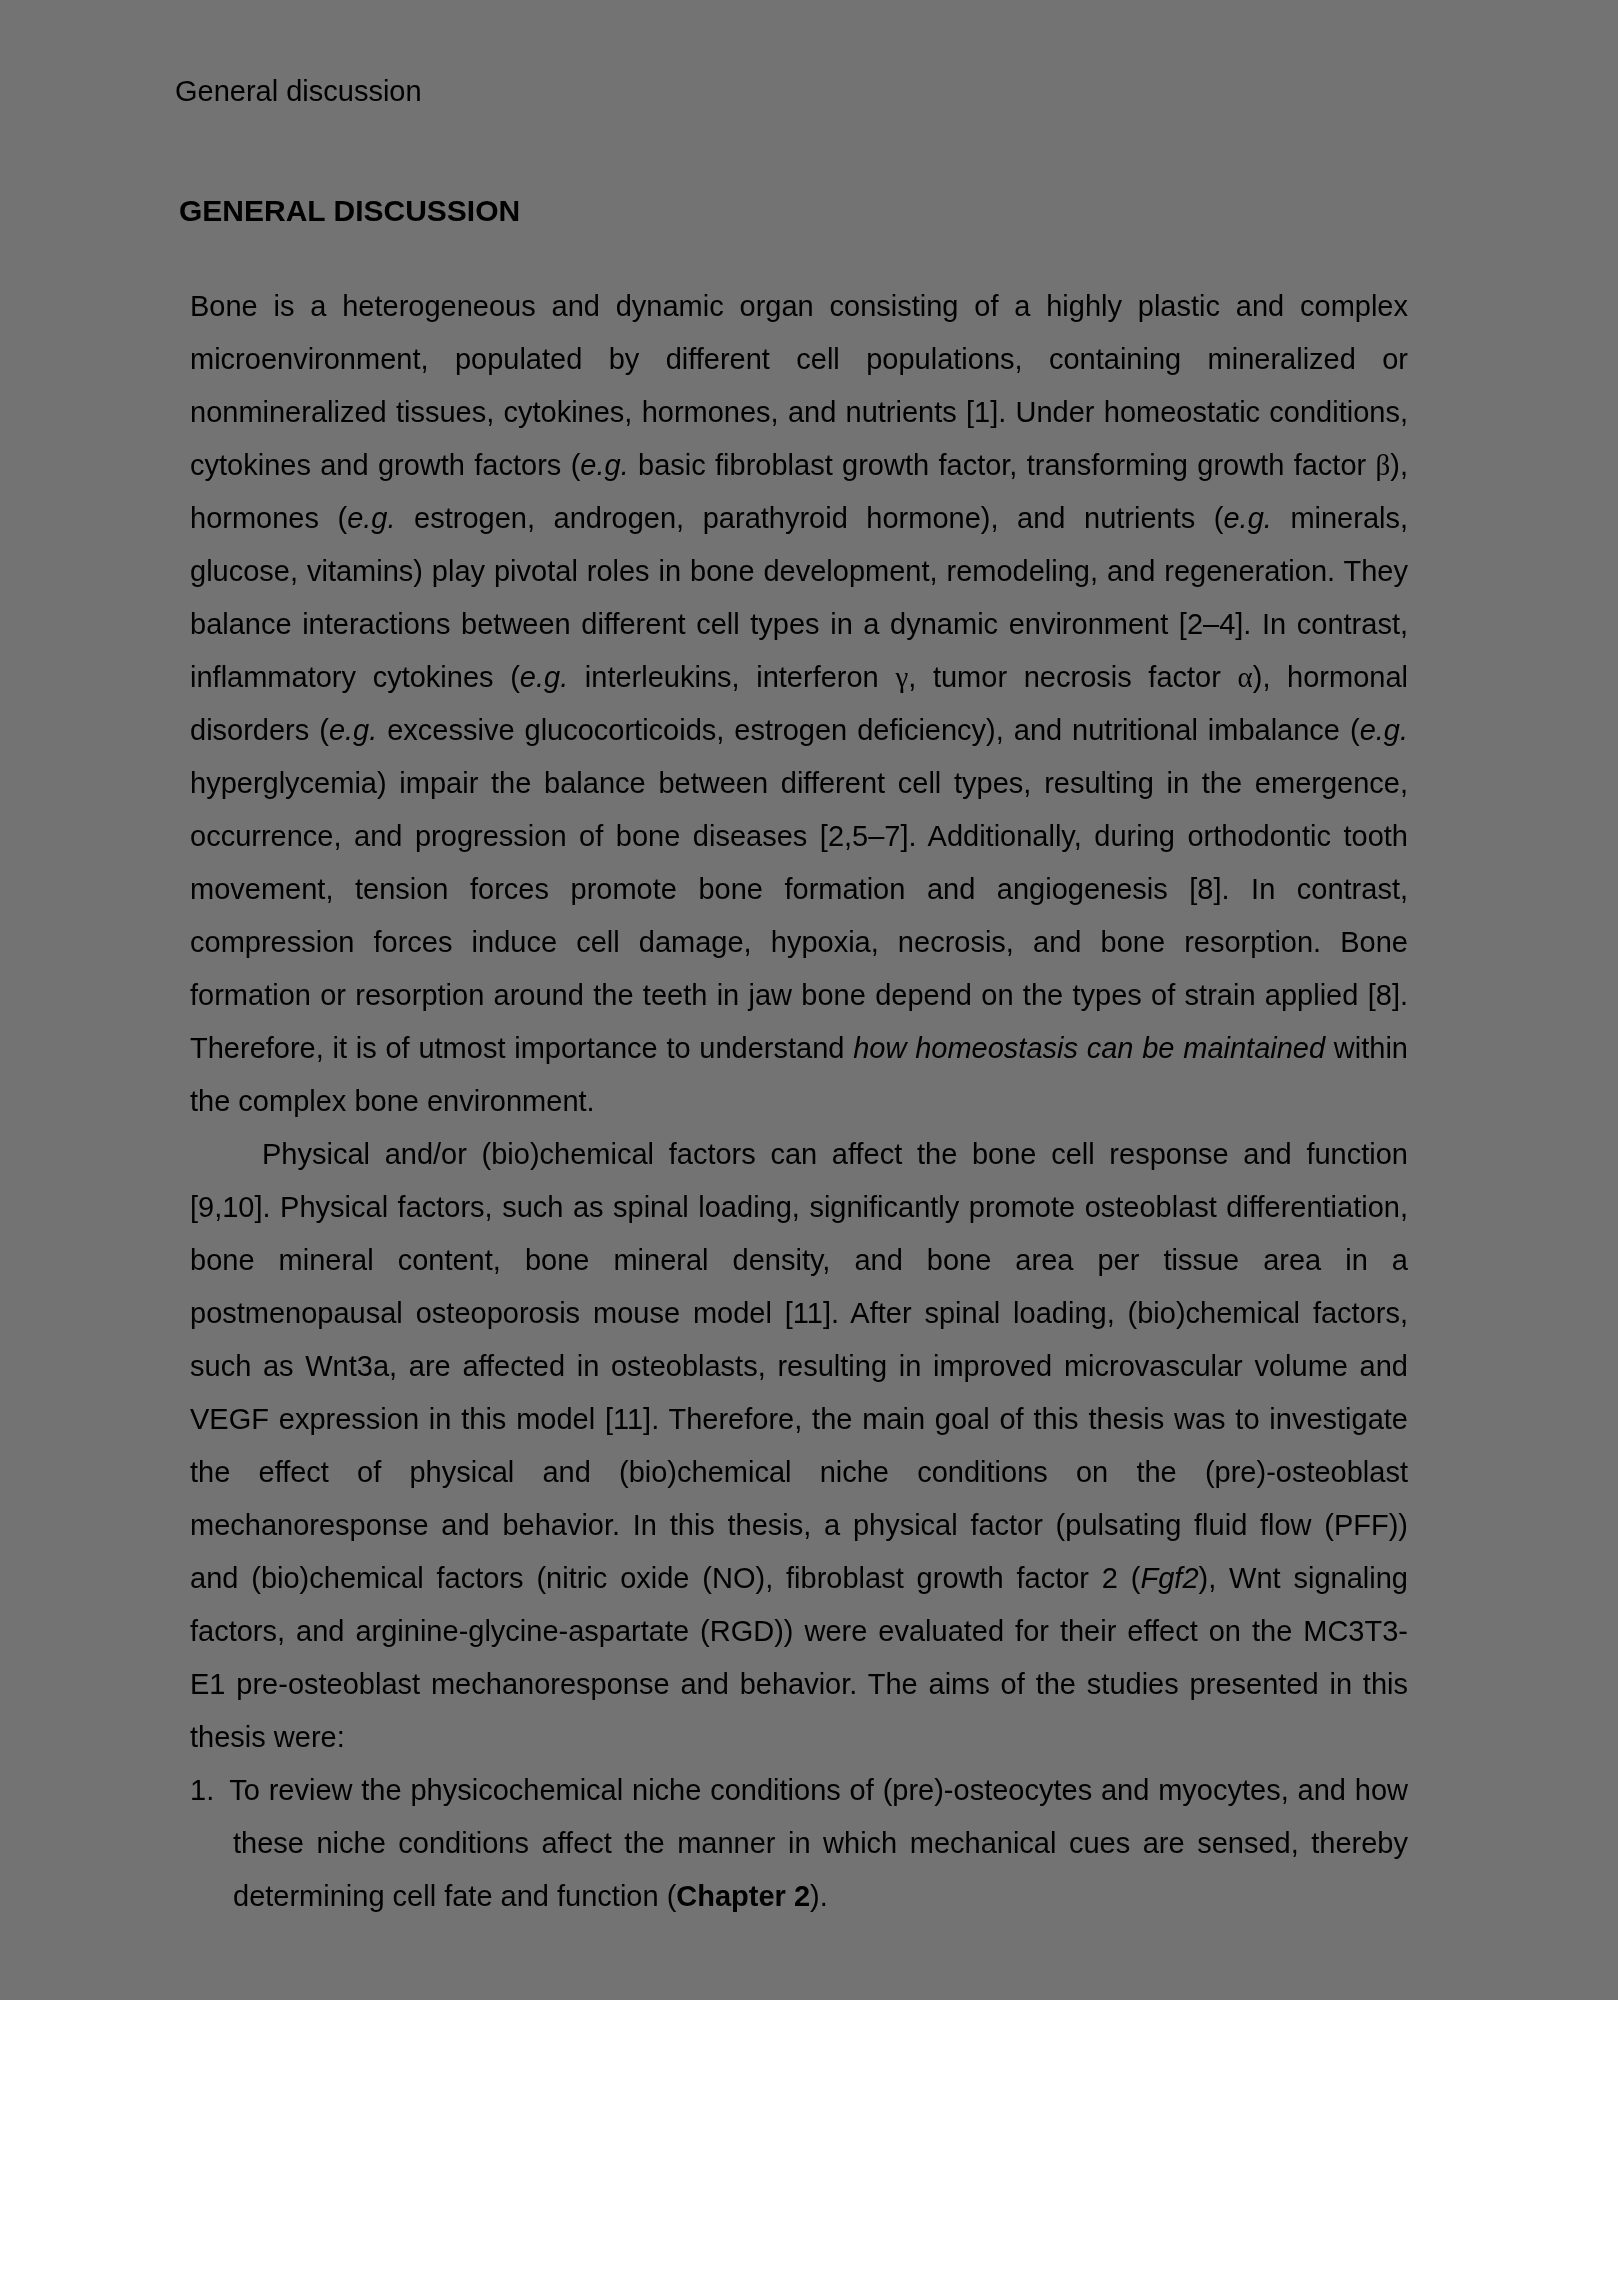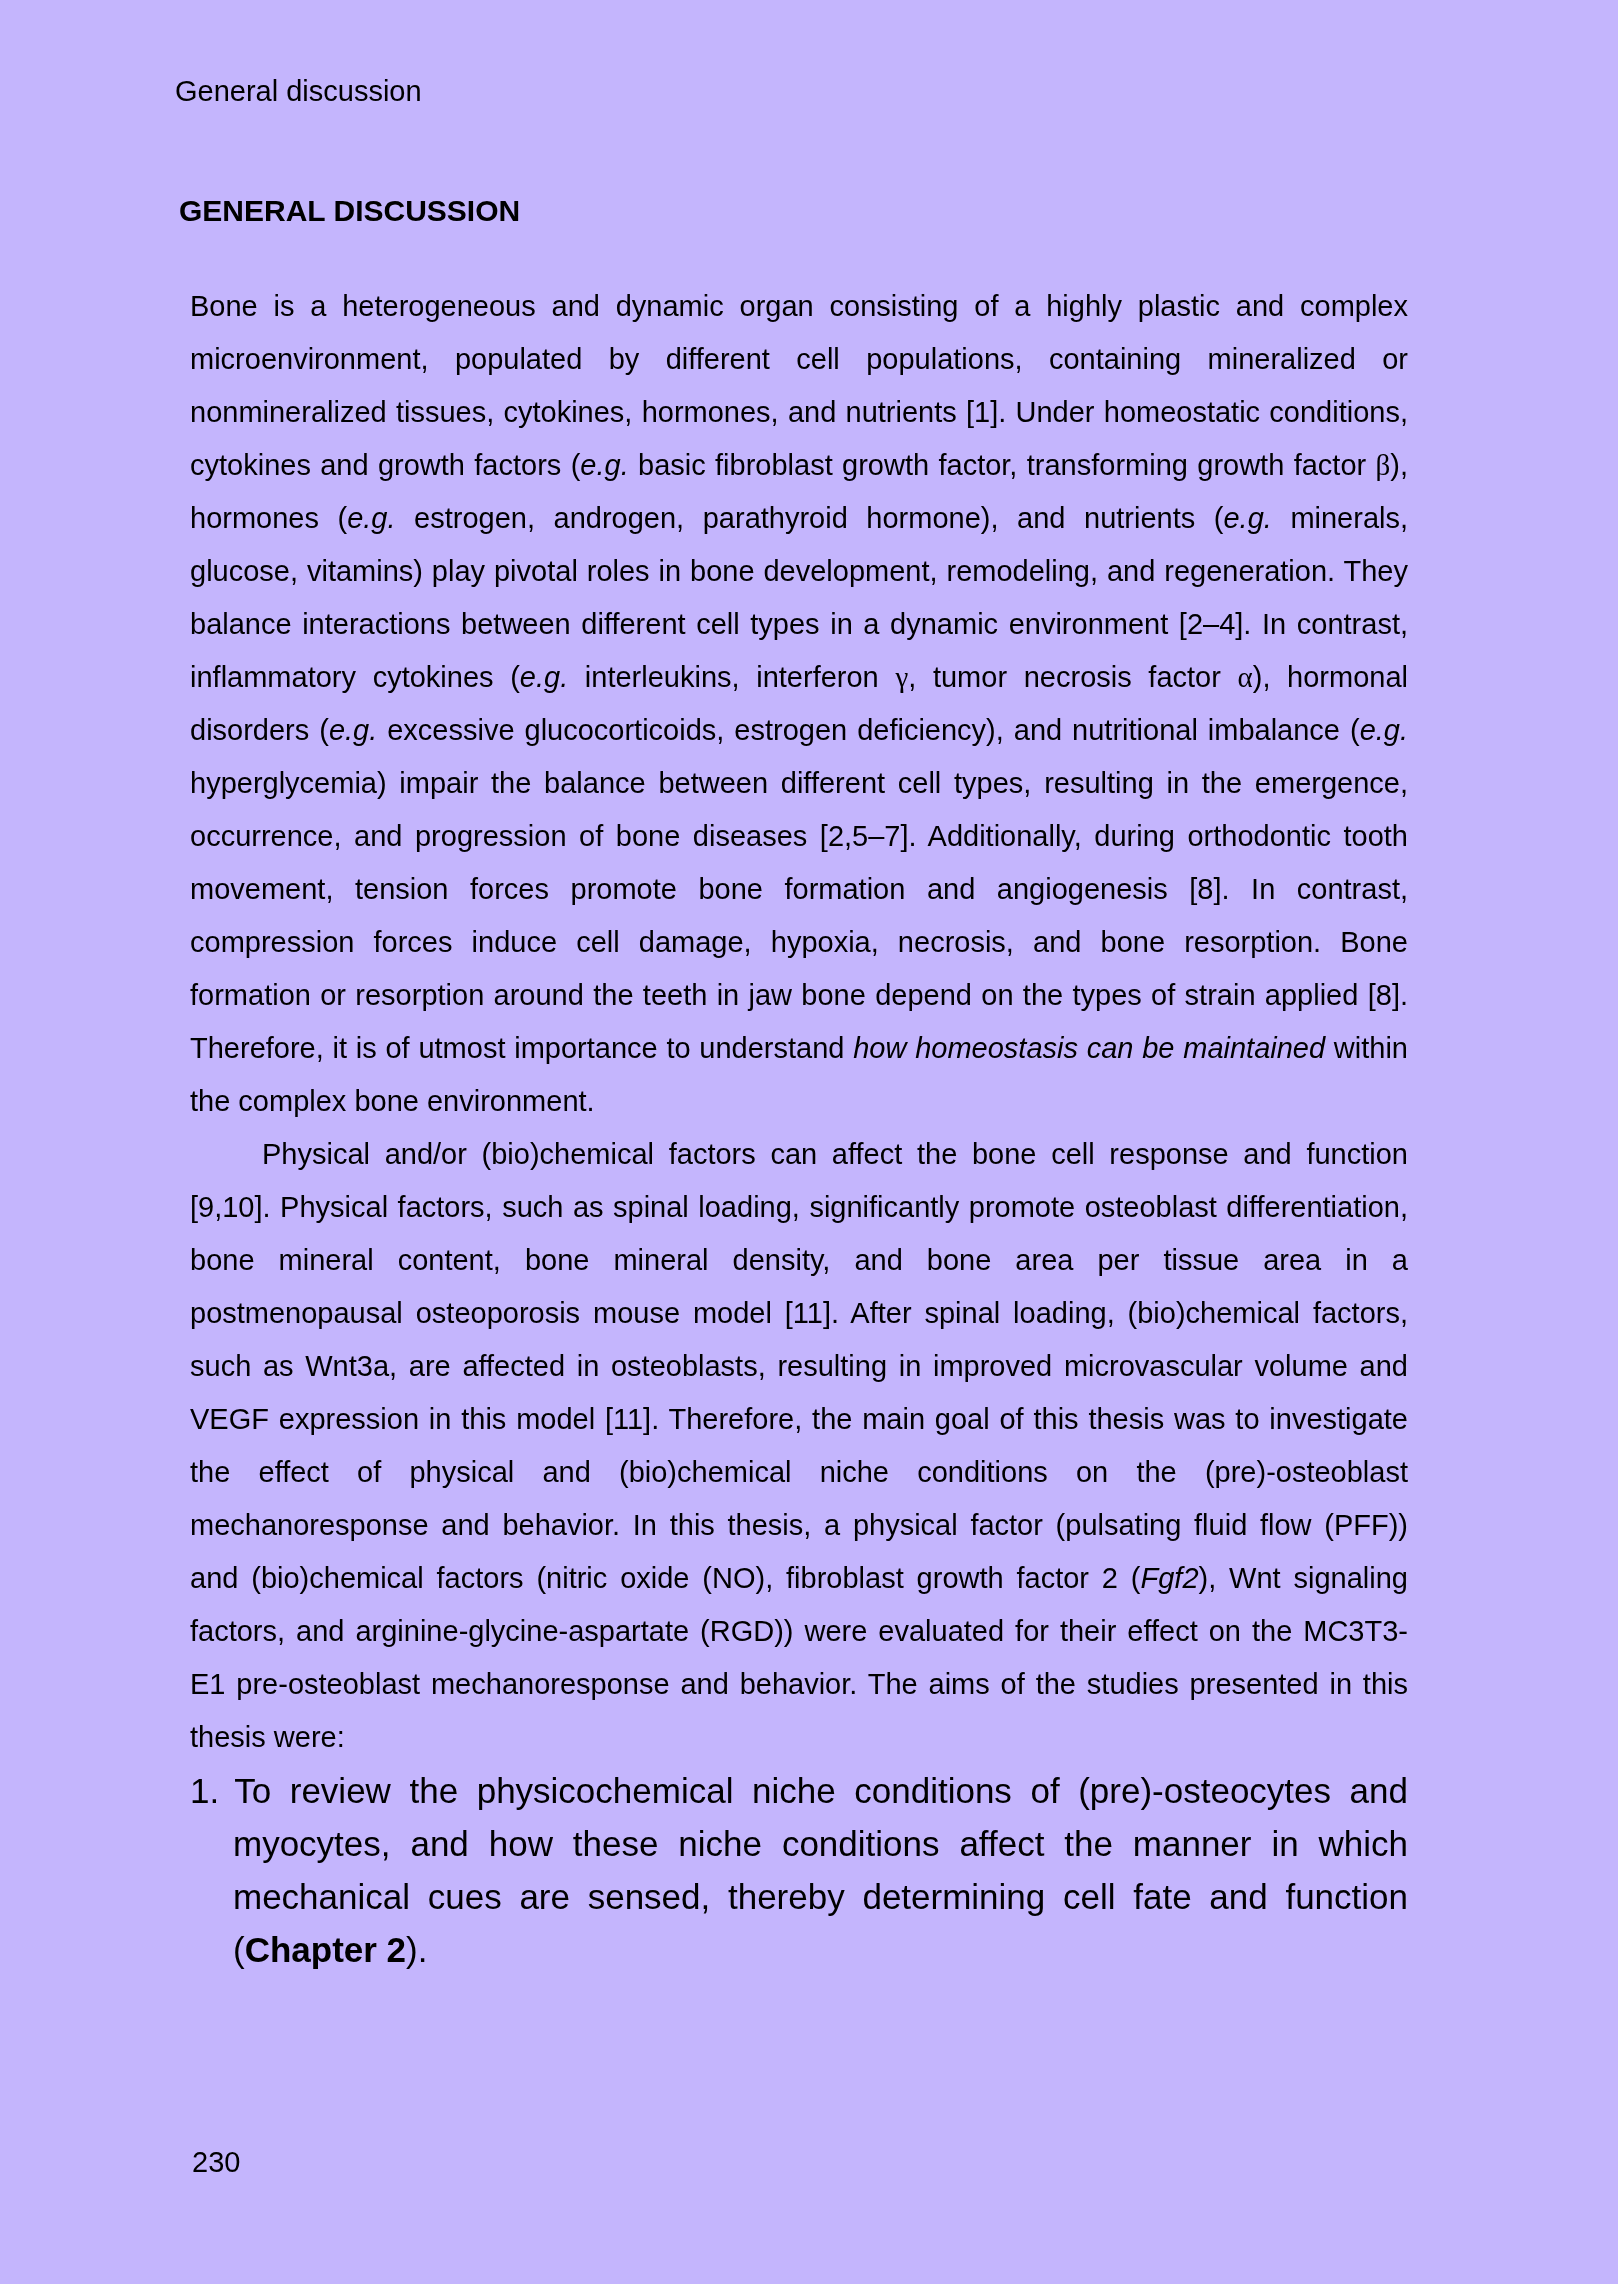--- a/index.html
+++ b/index.html
@@ -4,22 +4,22 @@
 <style>
   html, body { margin: 0; padding: 0; }
   body {
     width: 1618px; height: 2284px;
     background: #ffffff;
     font-family: "Liberation Sans", sans-serif;
     color: #000000;
   }
   .page {
     position: relative;
-    width: 1618px; height: 2284px;
-    background: #c4b5fd;
+    width: 1618px; height: 2000px;
+    background: #737373;
     overflow: hidden;
   }
   .running-header {
     position: absolute;
     left: 175px; top: 75px;
     font-size: 29px;
     line-height: 33px;
     white-space: nowrap;
   }
   .section-heading {
@@ -39,21 +39,21 @@
     margin: 0;
     text-align: justify;
     font-size: 29px;
     line-height: 53px;
   }
   .para.indent { text-indent: 72px; }
   .aims-list { margin: 0; }
   .list-item {
     margin: 0;
     text-align: justify;
-    font-size: 35px;
+    font-size: 29px;
     line-height: 53px;
     padding-left: 43px;
     text-indent: -43px;
   }
   .li-num { padding-right: 15px; }
   .run-italic { font-style: italic; }
   .run-bold { font-weight: bold; }
   .run-greek { font-family: "Liberation Serif", serif; }
   .page-number {
     position: absolute;

